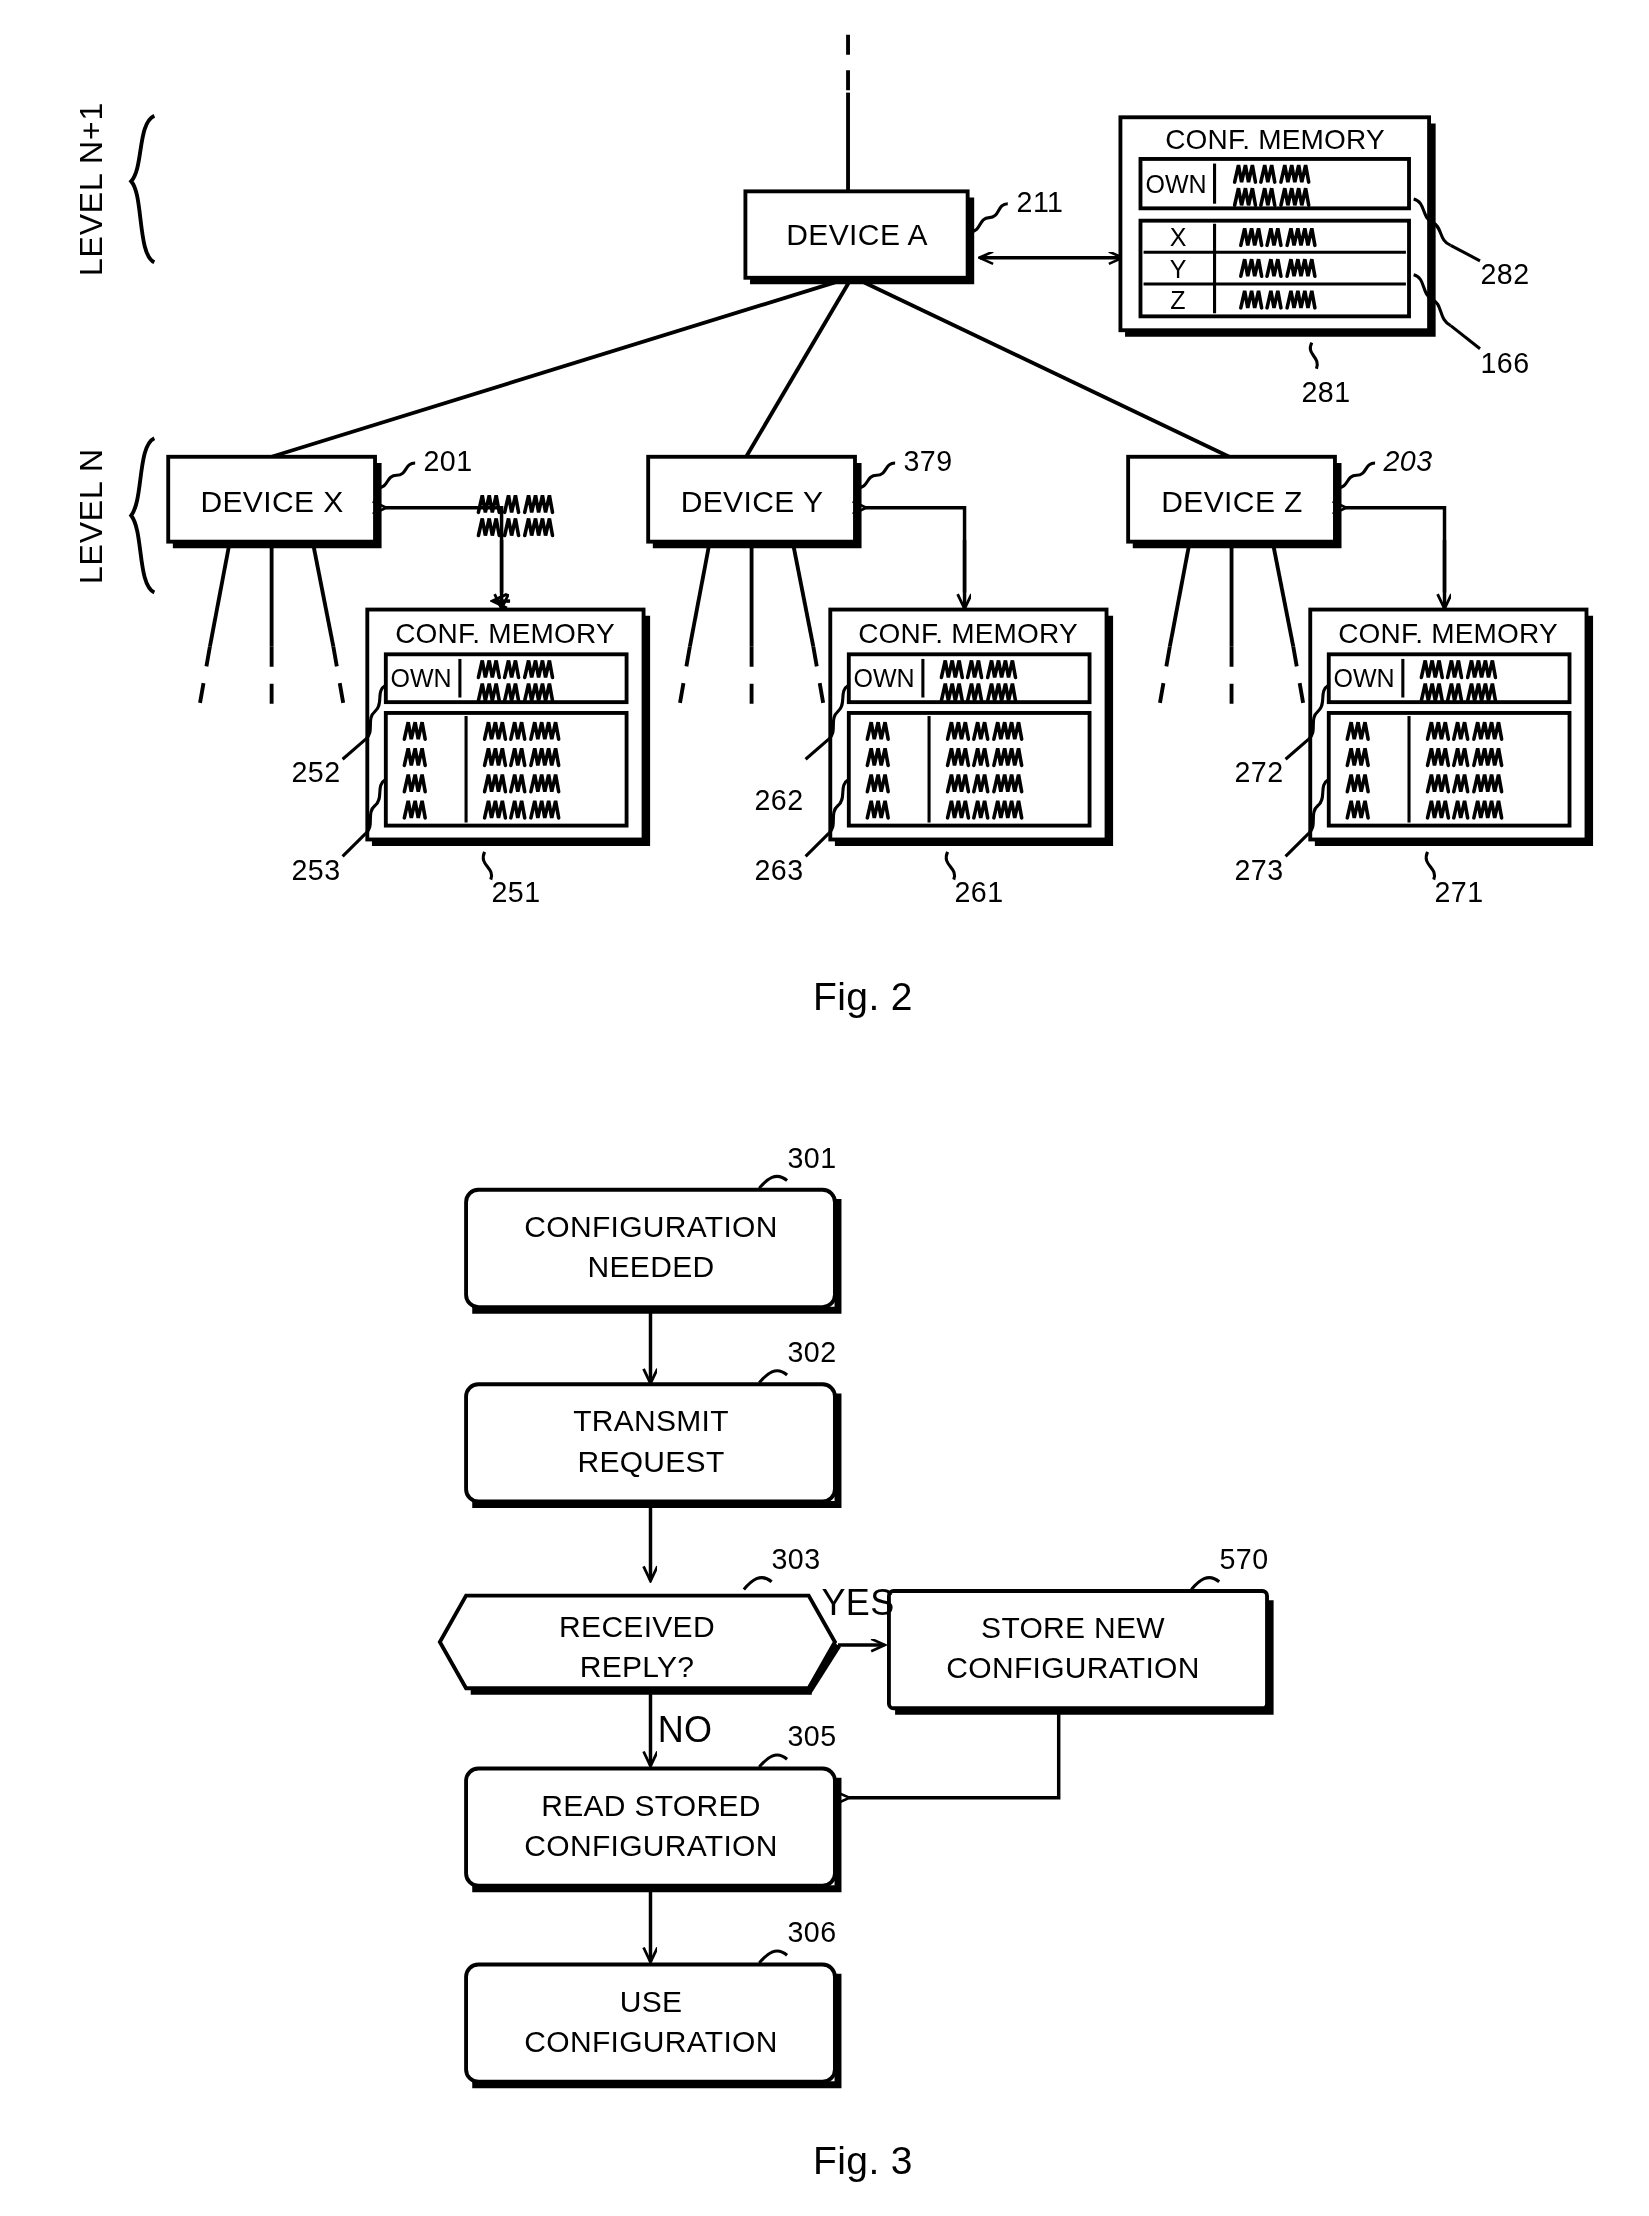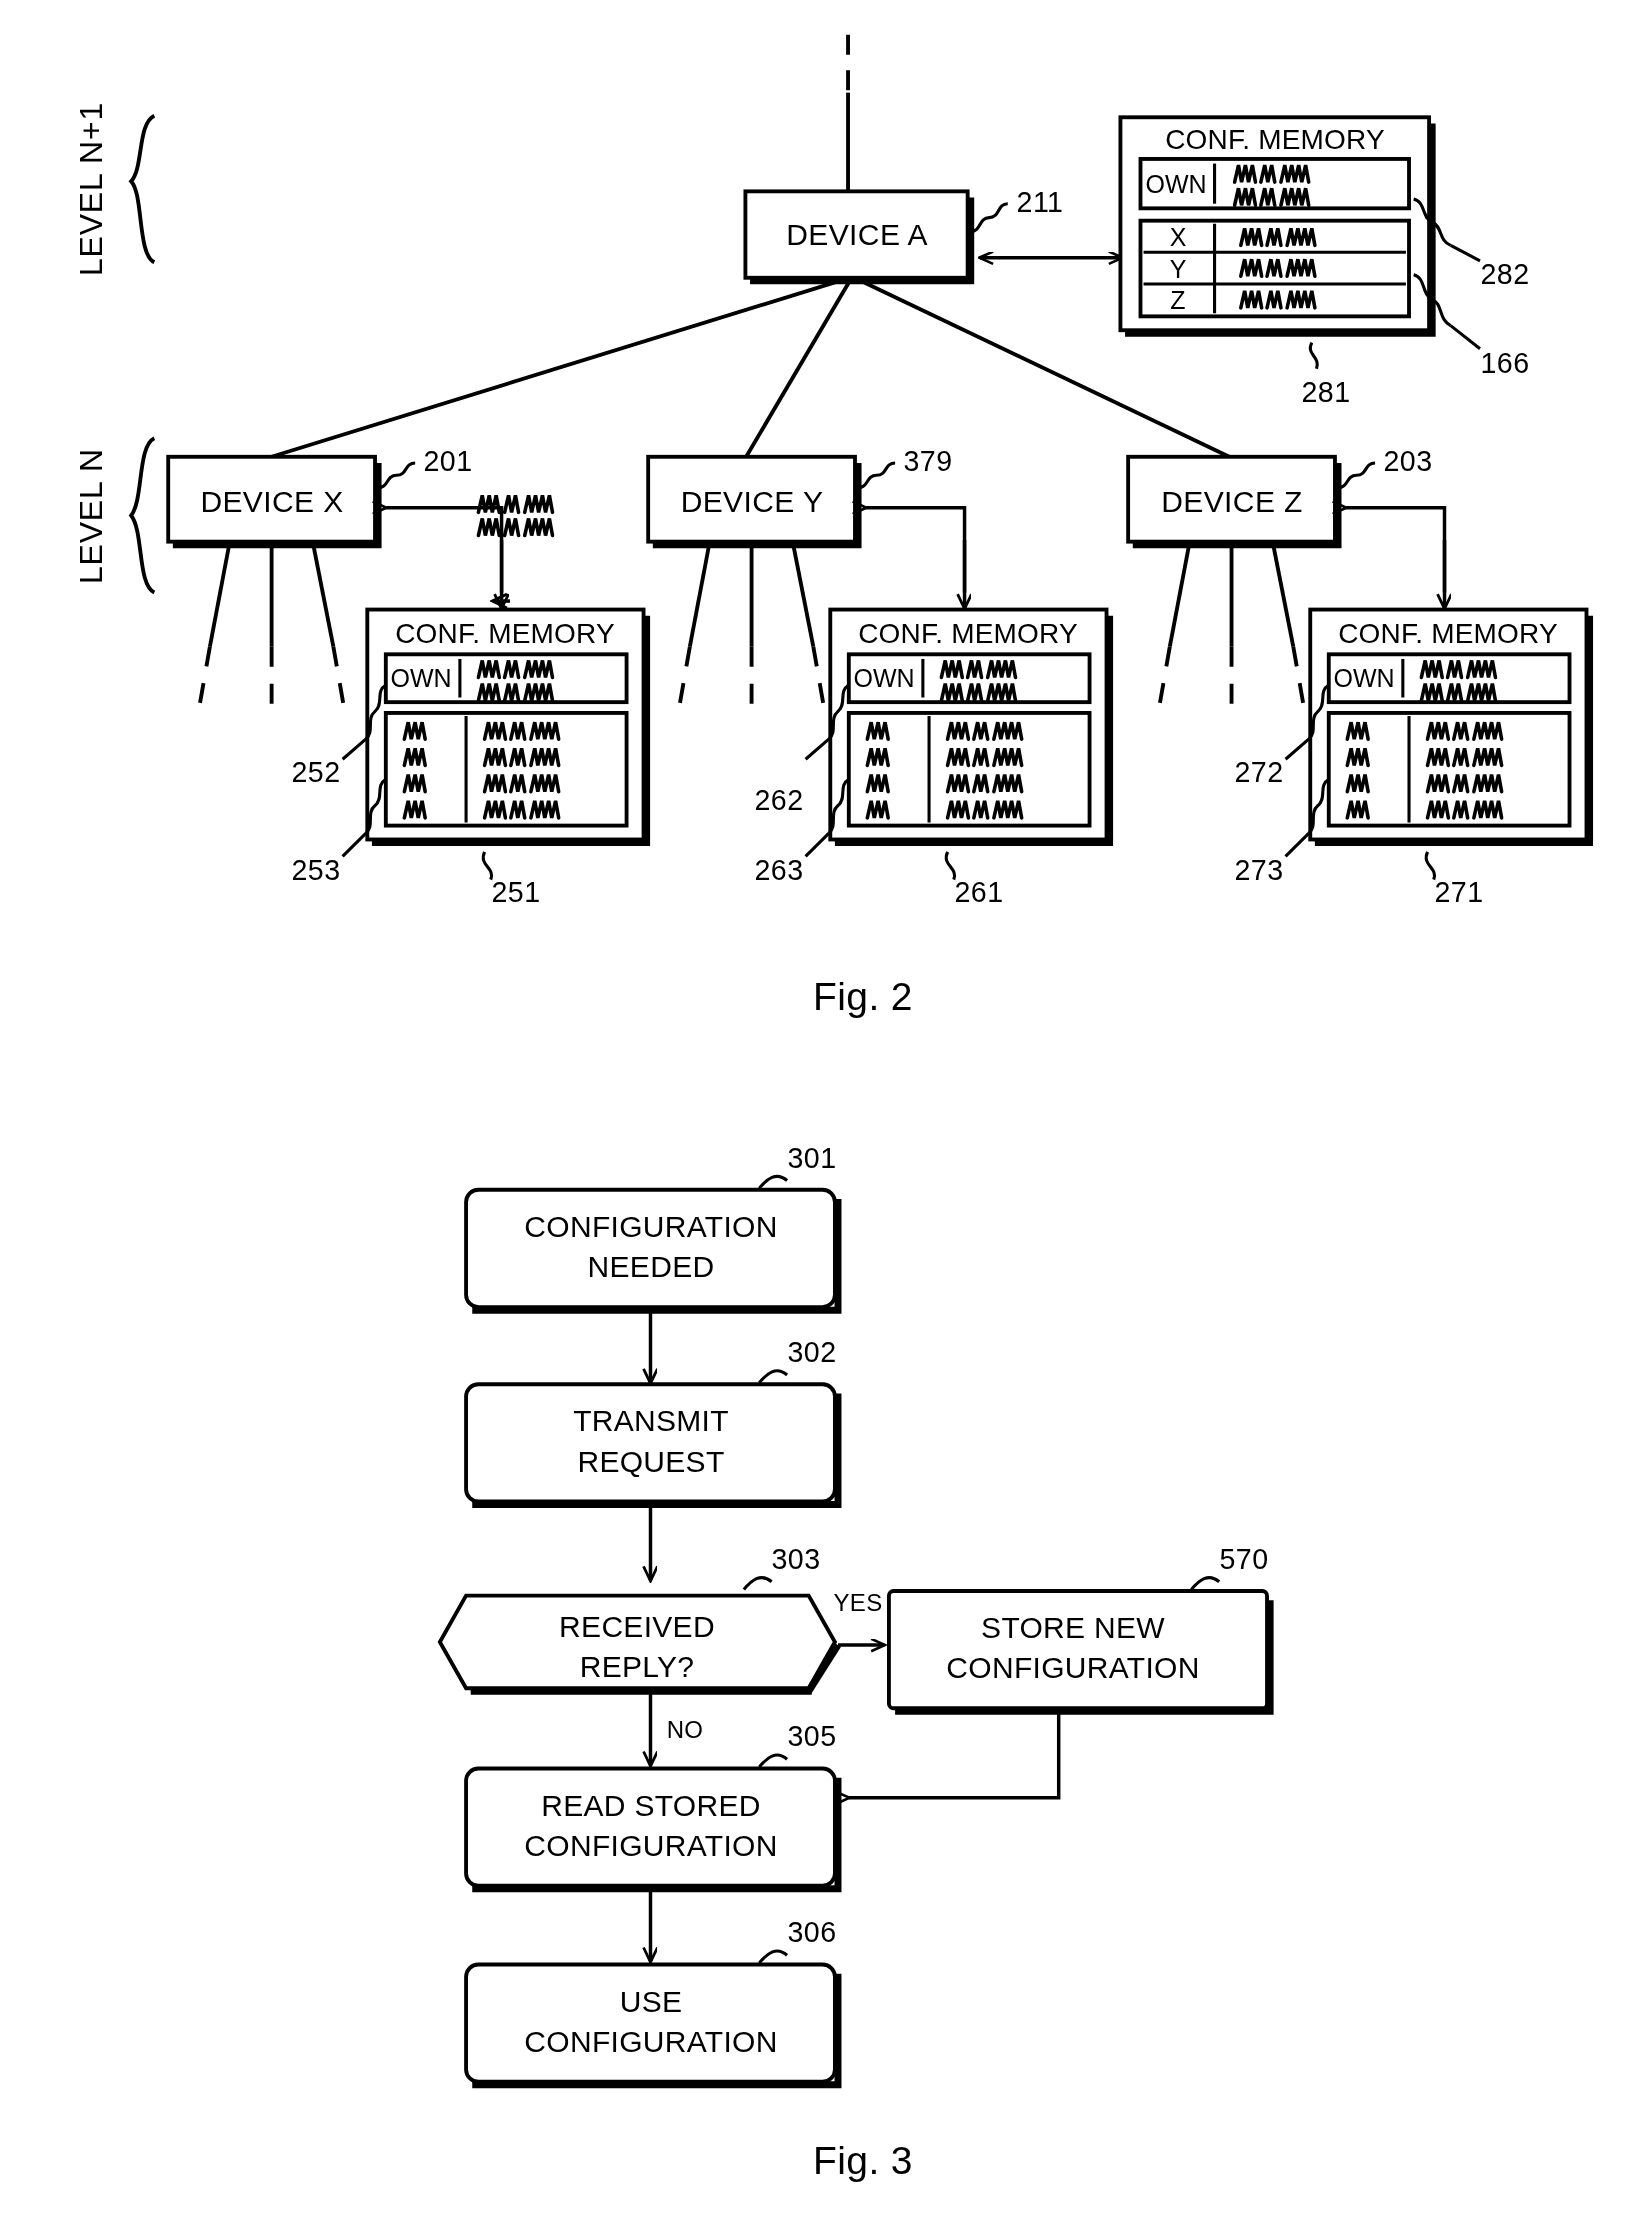--- a/index.html
+++ b/index.html
@@ -14,21 +14,21 @@
 
   
   .lbl{position:absolute;white-space:nowrap;transform:translate(-50%,-50%);
        font-family:"Liberation Sans","DejaVu Sans",sans-serif;color:#000;line-height:1.15;}
   .ref{font-size:28.6px;letter-spacing:0.4px;}
   .devname{font-size:30px;letter-spacing:0.4px;}
   .cmtitle{font-size:28px;letter-spacing:0.2px;}
   .cellkey{font-size:25px;}
   .figcap{font-size:39px;letter-spacing:0.4px;}
   .flowtext{font-size:30px;text-align:center;letter-spacing:0.3px;}
-  .yesno{font-size:24px;letter-spacing:0.3px;}
+  .yesno{font-size:36px;letter-spacing:0.3px;}
   .levellbl{font-size:32px;letter-spacing:0.8px;
             transform:translate(-50%,-50%) rotate(-90deg);transform-origin:center center;}
 </style>
 </head>
 <body>
 
 <div class="sheet">
 
   <svg class="layer" viewBox="0 0 2137 2872" preserveAspectRatio="none">
     <defs>
@@ -262,21 +262,21 @@
   <div class="lbl devname" style="left:857px;top:235px;">DEVICE A</div>
   <div class="lbl ref" style="left:1040px;top:202px;">211</div>
 
   <div class="lbl devname" style="left:272px;top:502px;">DEVICE X</div>
   <div class="lbl ref" style="left:448px;top:461px;">201</div>
 
   <div class="lbl devname" style="left:752px;top:502px;">DEVICE Y</div>
   <div class="lbl ref" style="left:928px;top:461px;">379</div>
 
   <div class="lbl devname" style="left:1232px;top:502px;">DEVICE Z</div>
-  <div class="lbl ref" style="left:1408px;top:461px;">203</div>
+  <div class="lbl ref" style="left:1408px;top:461px;font-style:italic;">203</div>
 
   <div class="lbl cmtitle" style="left:1275px;top:140px;">CONF. MEMORY</div>
   <div class="lbl cellkey" style="left:1176px;top:184px;">OWN</div>
   <div class="lbl cellkey" style="left:1178px;top:237px;">X</div>
   <div class="lbl cellkey" style="left:1178px;top:269px;">Y</div>
   <div class="lbl cellkey" style="left:1178px;top:300px;">Z</div>
   <div class="lbl ref" style="left:1505px;top:274px;">282</div>
   <div class="lbl ref" style="left:1505px;top:363px;">166</div>
   <div class="lbl ref" style="left:1326px;top:392px;">281</div>
 

